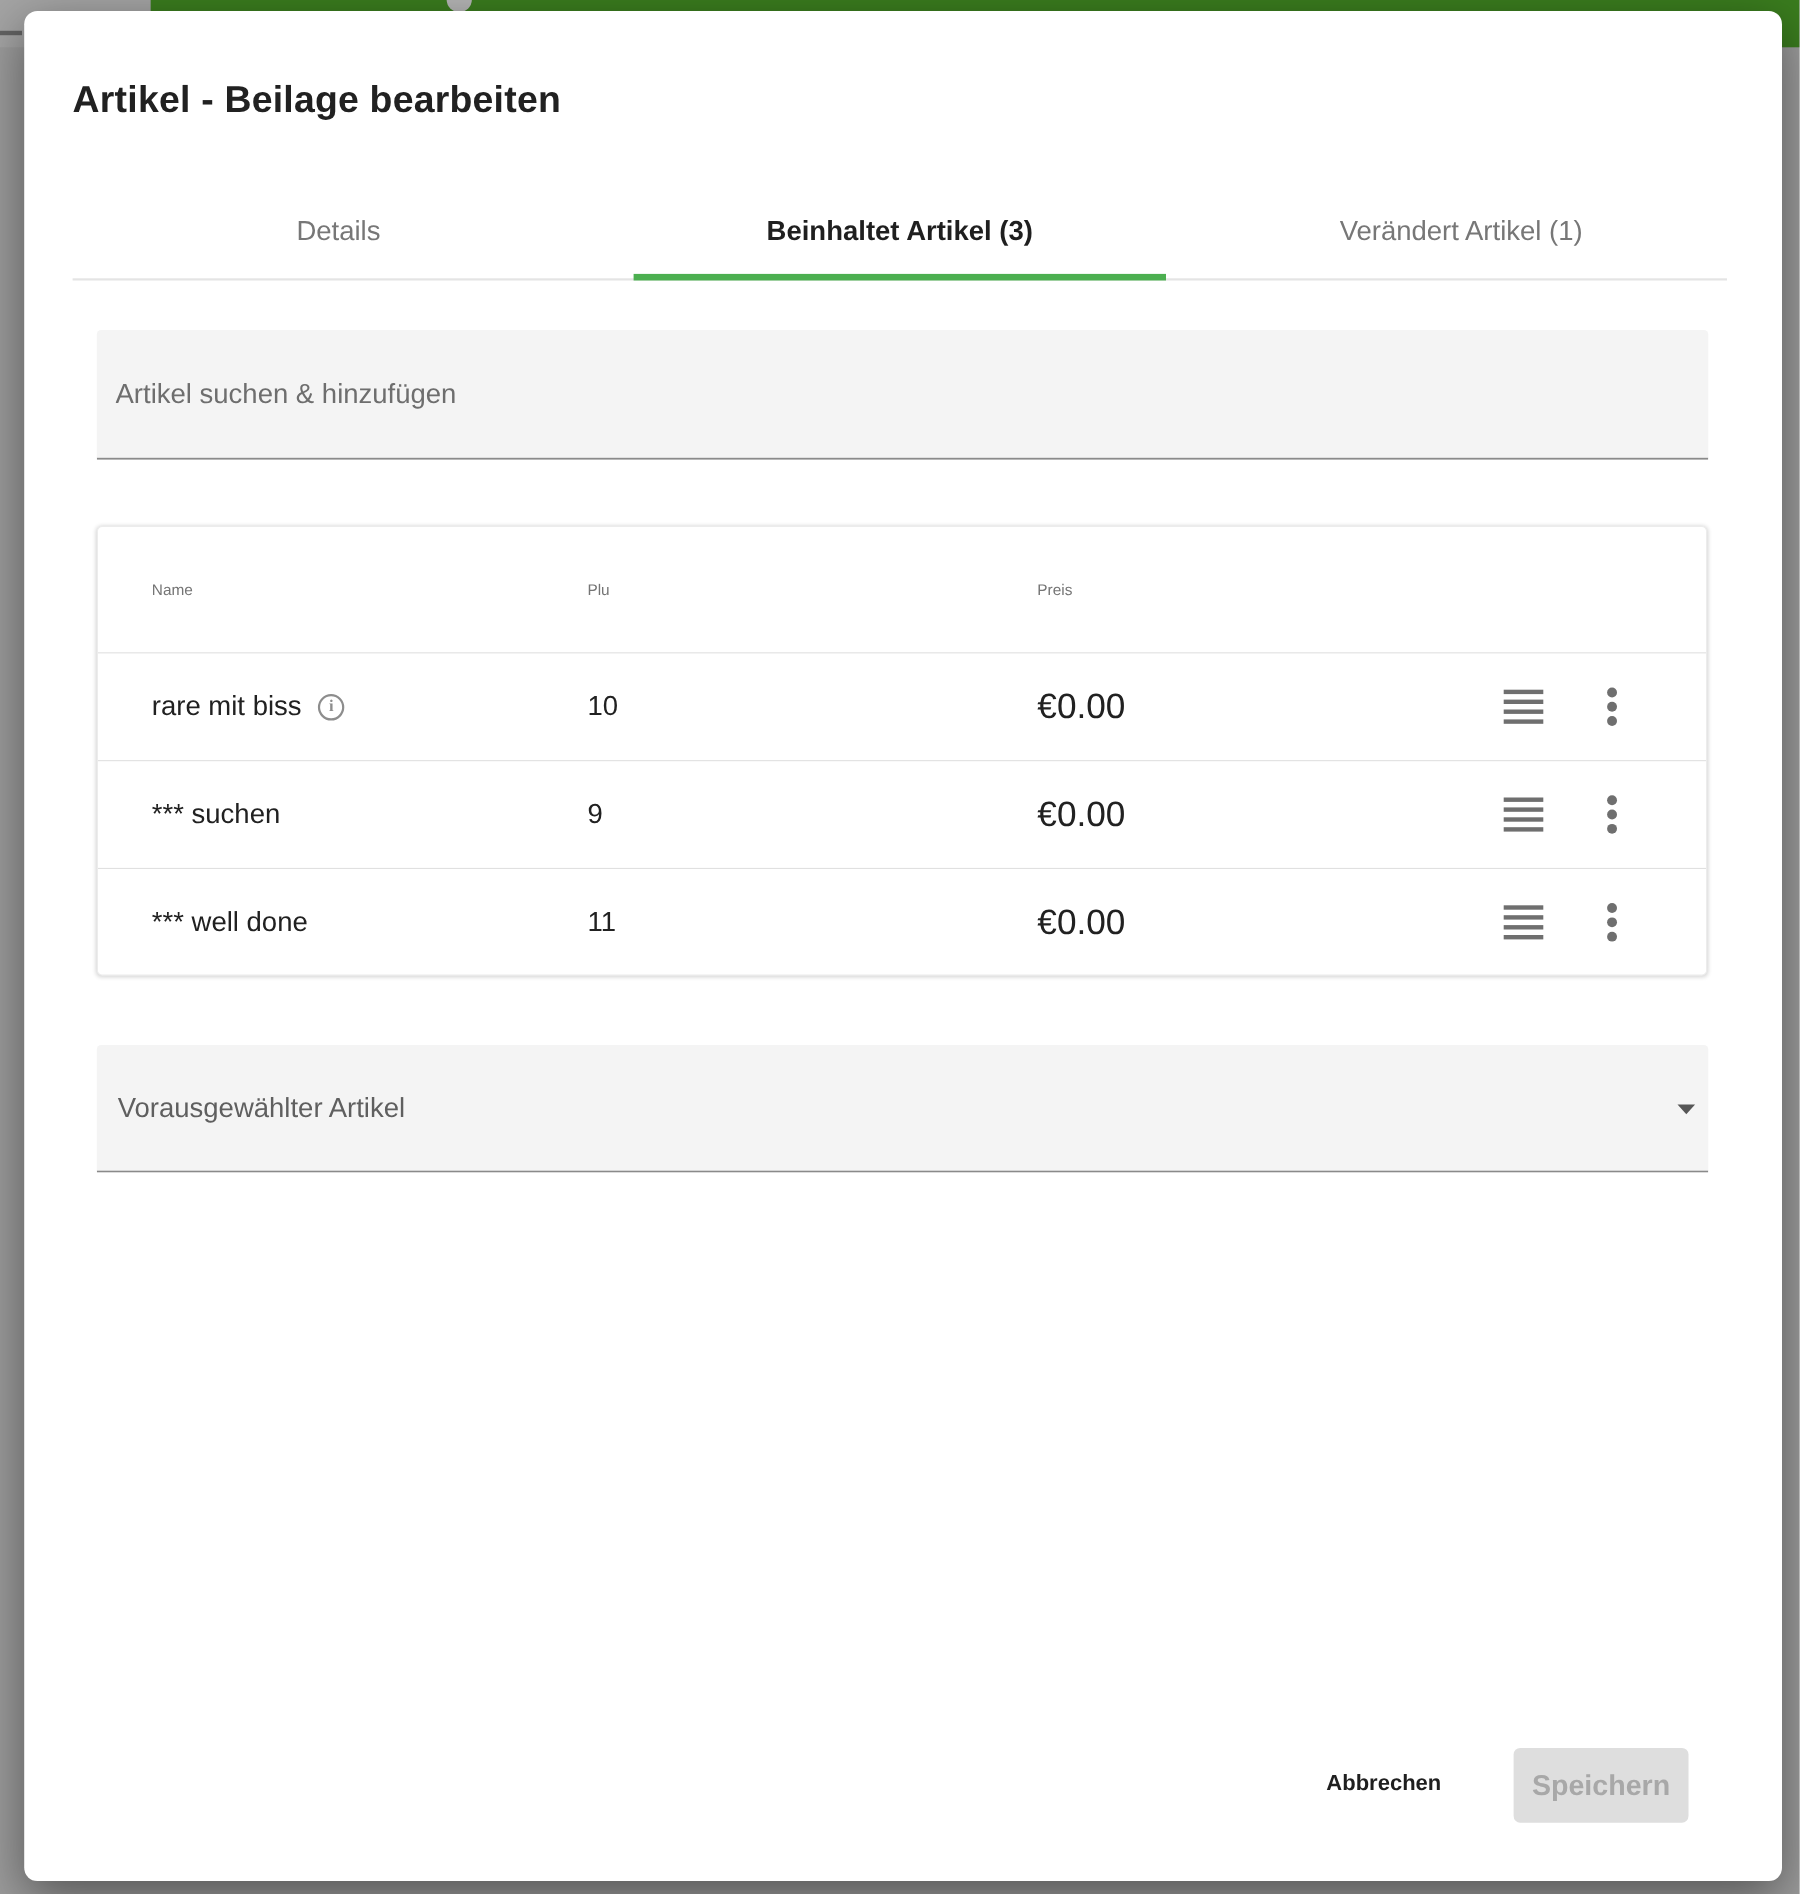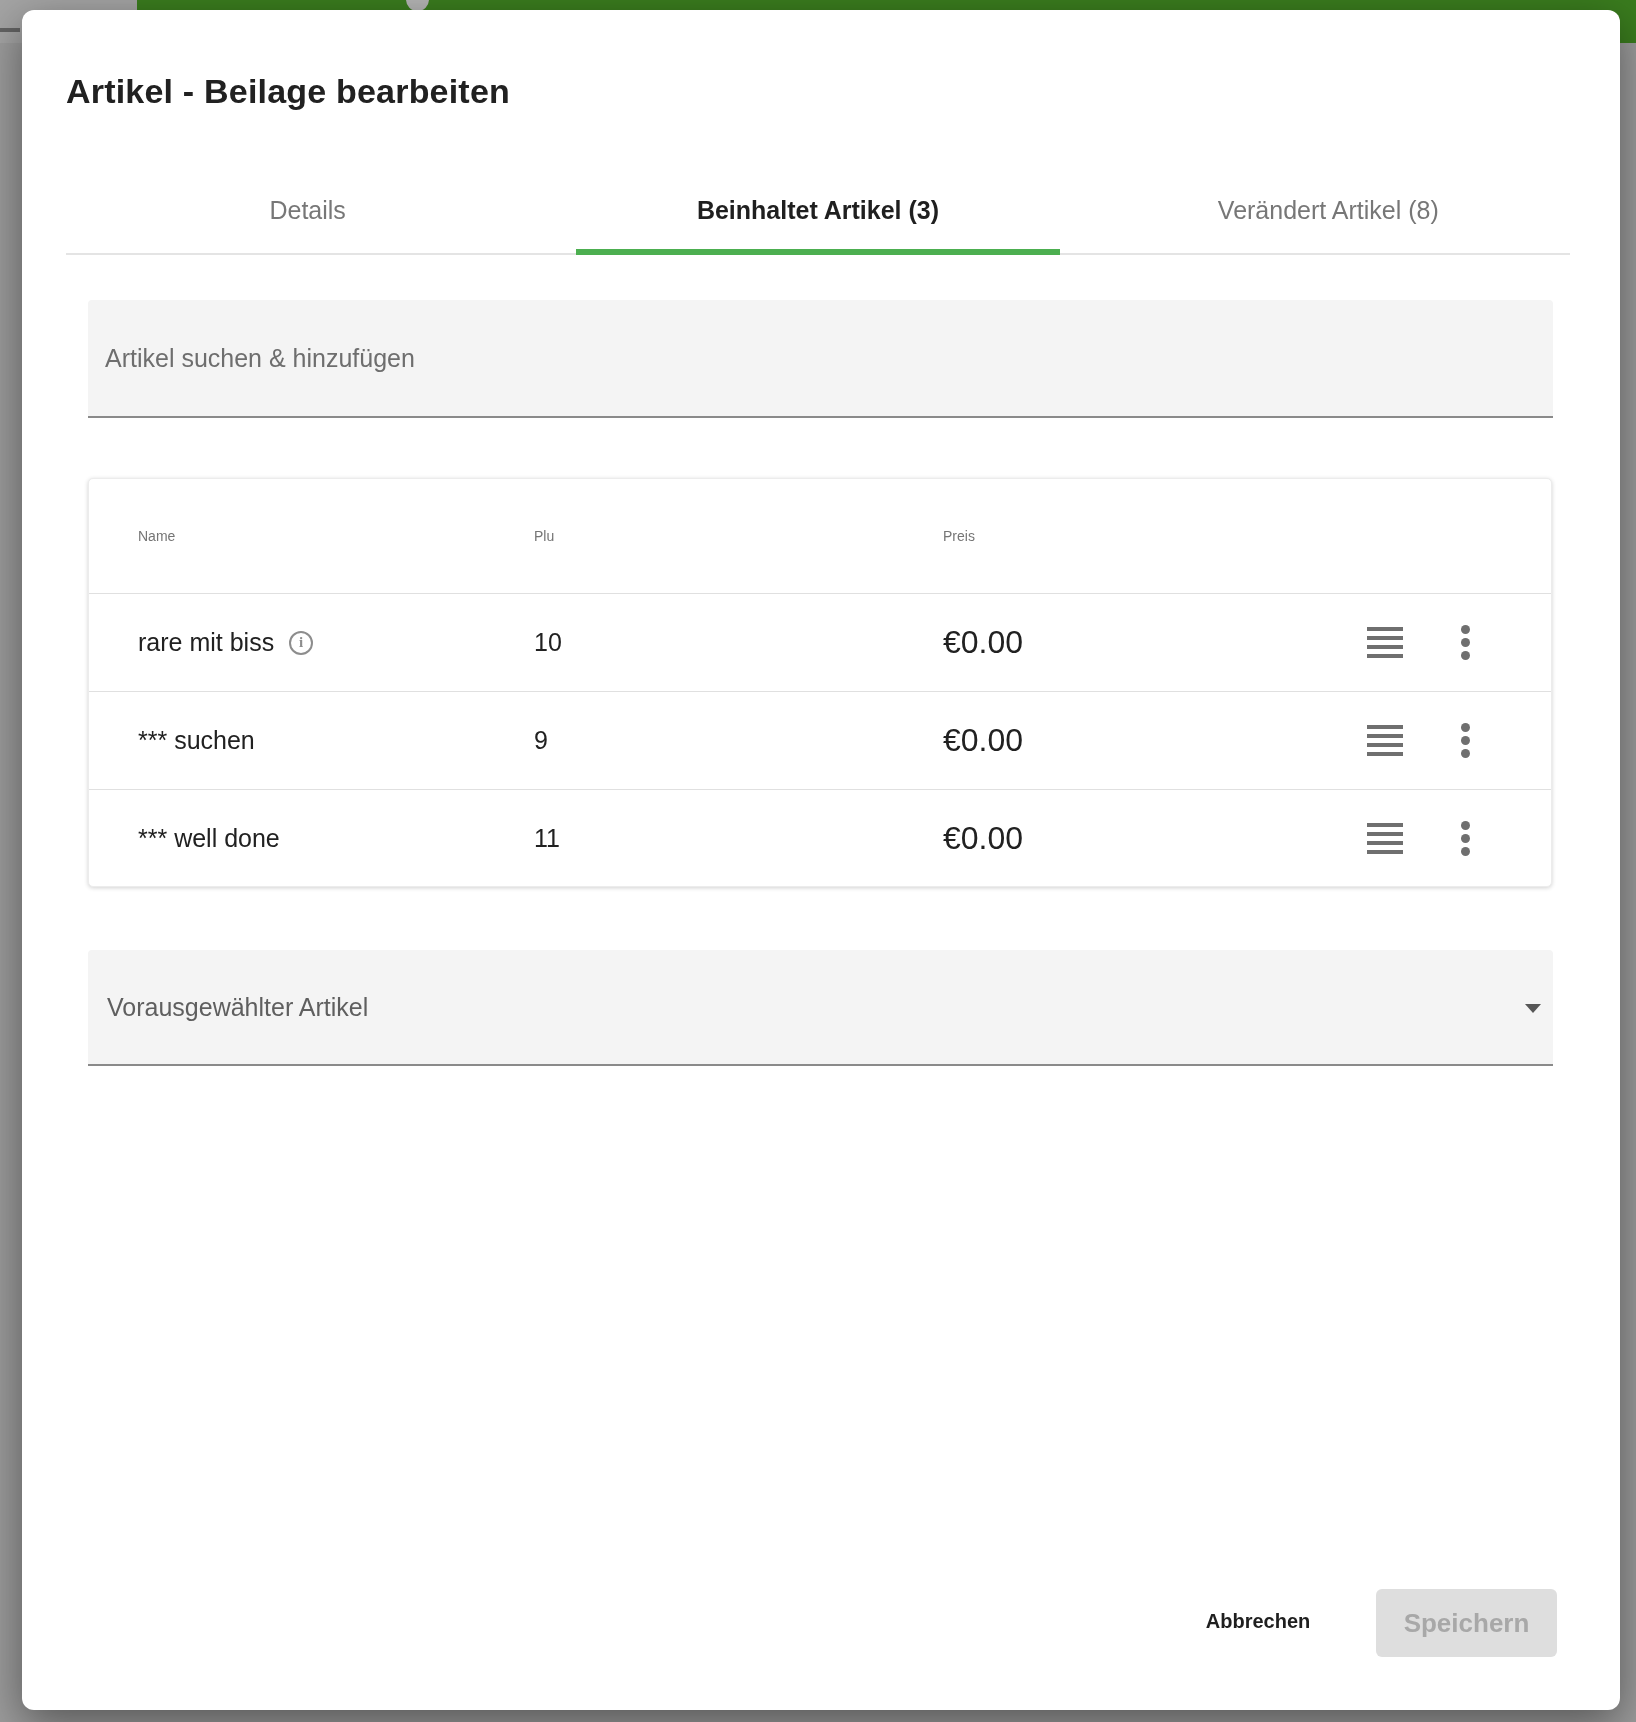--- a/index.html
+++ b/index.html
@@ -68,21 +68,21 @@
   .preselect{position:absolute;left:66px;top:940px;width:1465px;height:116px;background:var(--field-bg);
              border-bottom:2px solid var(--field-border);border-radius:4px 4px 0 0;cursor:pointer;text-align:center;}
   .preselect-label{position:absolute;left:19px;top:0;height:114px;display:flex;align-items:center;
                    font-size:25px;color:#5f5f5f;}
   .select-arrow{position:absolute;left:1437px;top:54px;width:0;height:0;
                 border-left:8px solid transparent;border-right:8px solid transparent;border-top:9px solid #565656;}
 
   
   .btn-cancel{position:absolute;left:1156px;top:1578px;width:160px;height:66px;background:transparent;border:none;
               font-family:"Liberation Sans",sans-serif;font-size:20px;font-weight:700;color:#1f1f1f;cursor:pointer;}
-  .btn-save{position:absolute;left:1354px;top:1579px;width:181px;height:68px;background:#dedede;border:none;
+  .btn-save{position:absolute;left:1354px;top:1579px;width:159px;height:68px;background:#dedede;border:none;
             border-radius:6px;font-family:"Liberation Sans",sans-serif;font-size:26px;font-weight:700;color:#a8a8a8;cursor:default;}
 </style>
 </head>
 <body>
 
 <div class="stage">
 
   <div class="bg-topleft"></div>
   <div class="bg-greenbar"></div>
   <div class="bg-avatar"></div>
@@ -94,21 +94,21 @@
 
     <div class="tabbar">
       <div class="tab">
         <span>Details</span>
       </div>
       <div class="tab active">
         <span>Beinhaltet Artikel (3)</span>
         <span class="inkbar"></span>
       </div>
       <div class="tab">
-        <span>Verändert Artikel (8)</span>
+        <span>Verändert Artikel (1)</span>
       </div>
     </div>
 
     <input class="search-field" type="text" value="" placeholder="Artikel suchen &amp; hinzufügen" style="">
 
     <div class="card">
       <div class="thead">
         <span class="col-name">Name</span>
         <span class="col-plu">Plu</span>
         <span class="col-preis">Preis</span>

